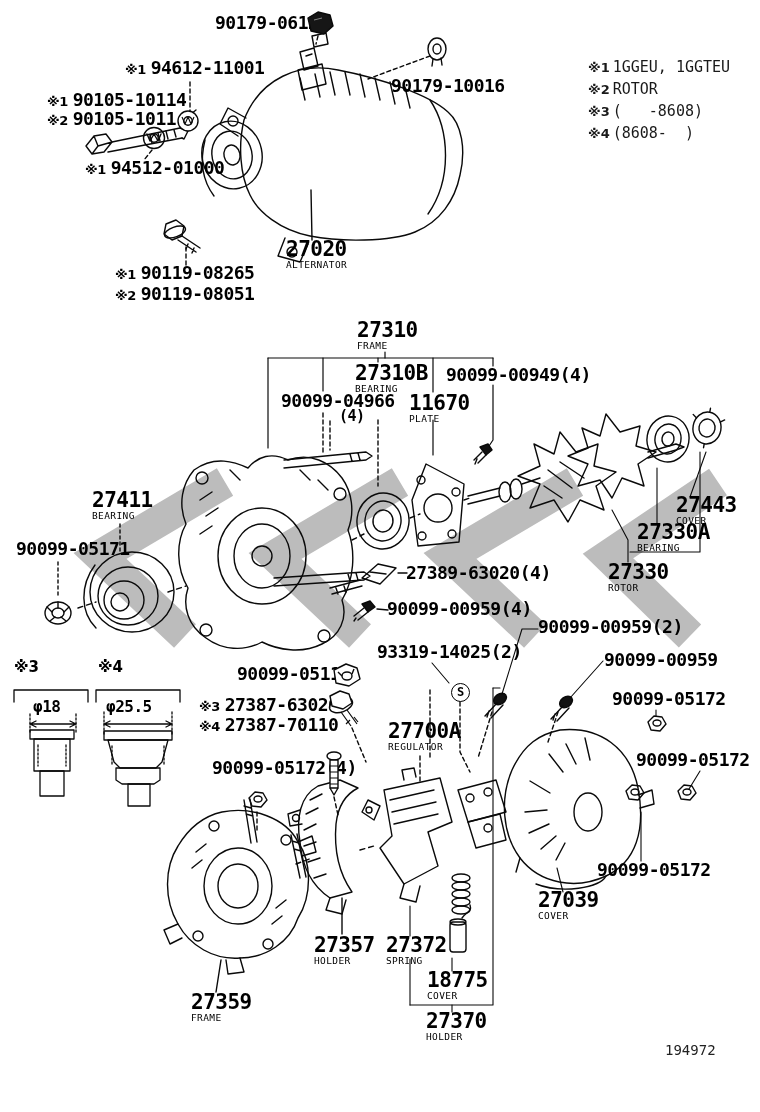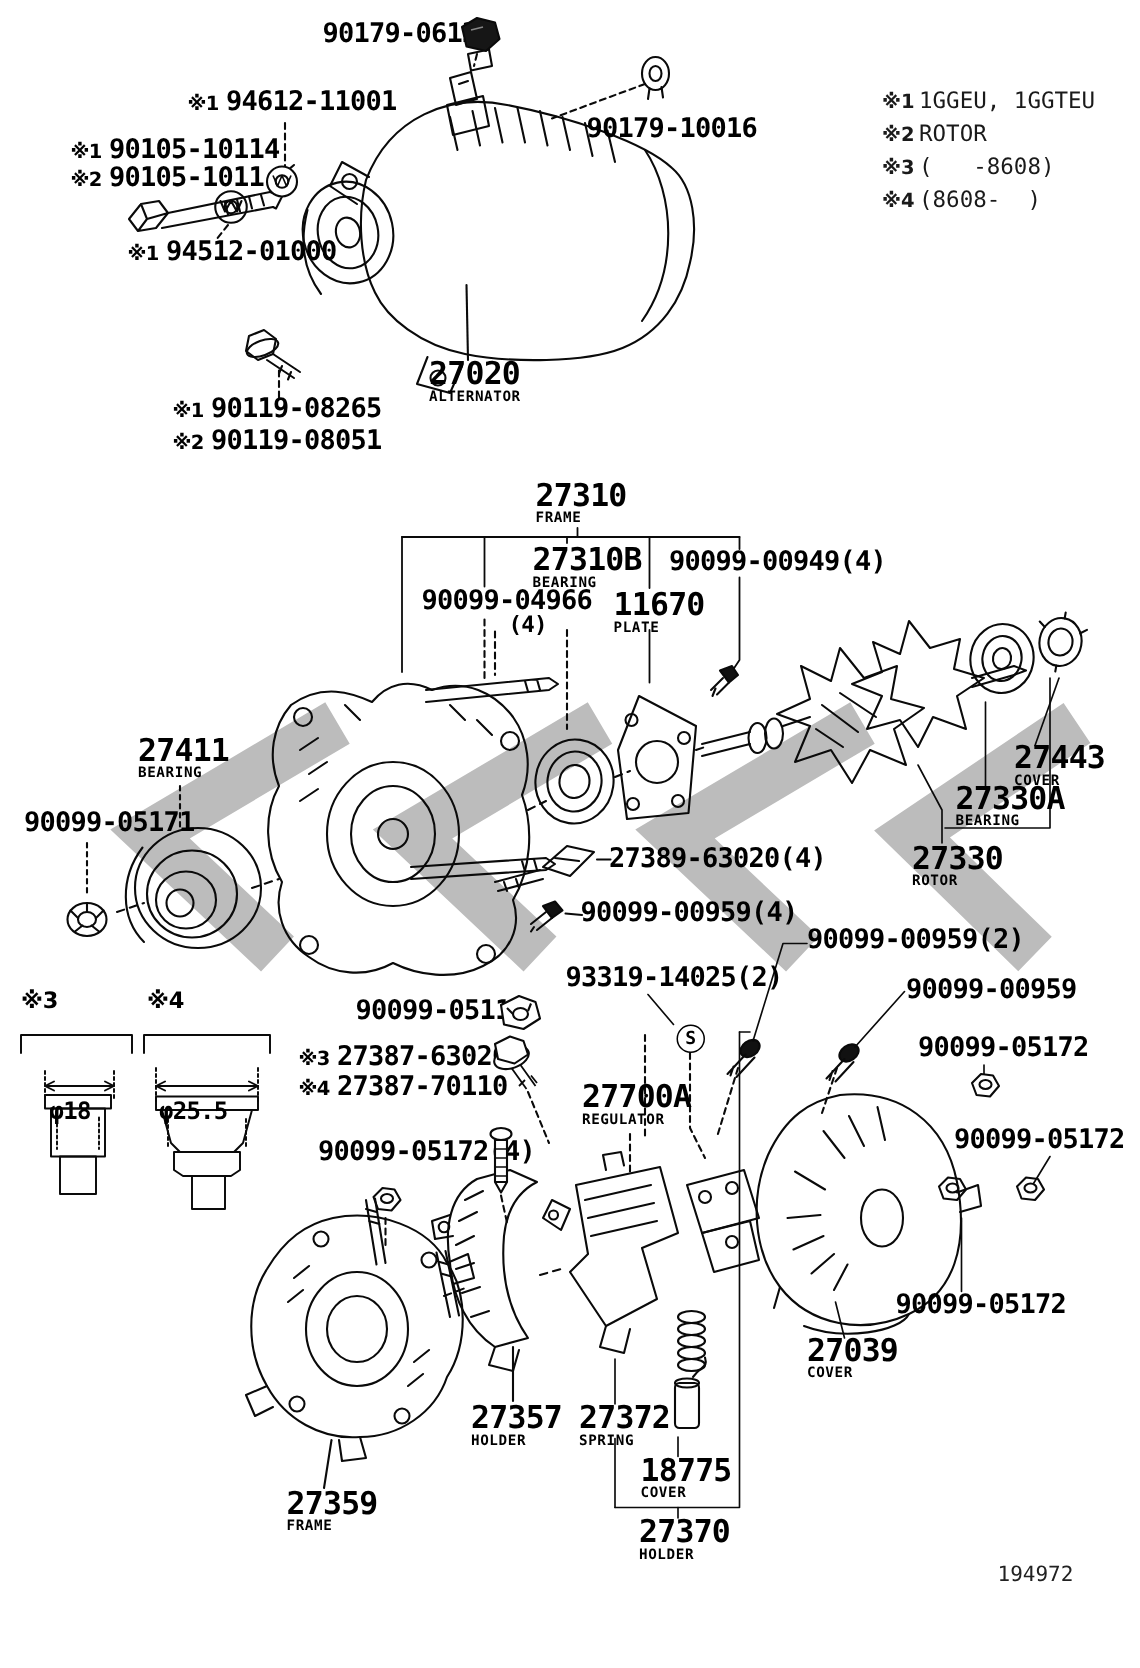--- a/index.html
+++ b/index.html
@@ -5,27 +5,27 @@
   html,body{margin:0;padding:0;background:#ffffff;}
   #page{position:relative;width:760px;height:1112px;background:#ffffff;overflow:hidden;
         font-family:"DejaVu Sans Mono",monospace;color:#000;}
   svg{position:absolute;left:0;top:0;}
   #art{z-index:1;}
   #overlay{z-index:3;pointer-events:none;}
   .plabel{position:absolute;z-index:2;white-space:nowrap;line-height:1.05;}
   .pn{font-weight:bold;font-size:18px;letter-spacing:-0.5px;}
   .pn-lg{font-weight:bold;font-size:21px;letter-spacing:-0.5px;}
   .pre{font-family:"DejaVu Sans",sans-serif;font-weight:bold;font-size:13px;margin-right:5px;}
-  .cap{display:block;font-weight:bold;font-size:9.5px;letter-spacing:0.4px;margin-top:0px;}
+  .cap{display:block;font-weight:normal;font-size:9.5px;letter-spacing:0.4px;margin-top:0px;}
   .qty{display:block;font-weight:bold;font-size:15px;padding-left:58px;margin-top:-2px;}
   .lg{font-size:15px;font-weight:normal;color:#1a1a1a;}
   .lg .txt{white-space:pre;}
   .lg .pre{font-size:13px;margin-right:3px;}
   .key{font-family:"DejaVu Sans",sans-serif;font-weight:bold;font-size:15px;}
-  .dim{font-weight:bold;font-size:16px;letter-spacing:-0.5px;margin-top:34px;}
+  .dim{font-weight:bold;font-size:16px;letter-spacing:-0.5px;}
   .smark{position:absolute;z-index:2;width:17px;height:17px;border:1.7px solid #000;border-radius:50%;
          text-align:center;font-size:12px;font-weight:bold;line-height:16px;}
   .docnum{font-size:14px;font-weight:normal;color:#222;letter-spacing:0px;}
 </style>
 </head>
 <body>
 
 <div id="page">
 
 <svg id="art" width="760" height="1112" viewBox="0 0 760 1112">

